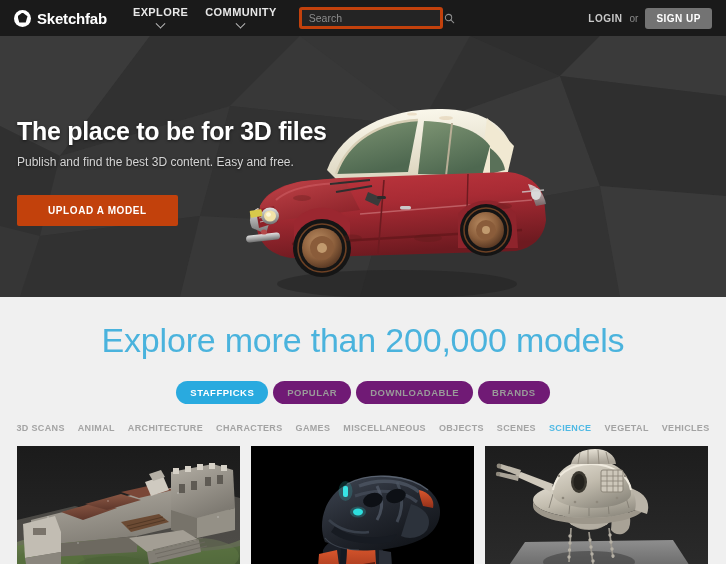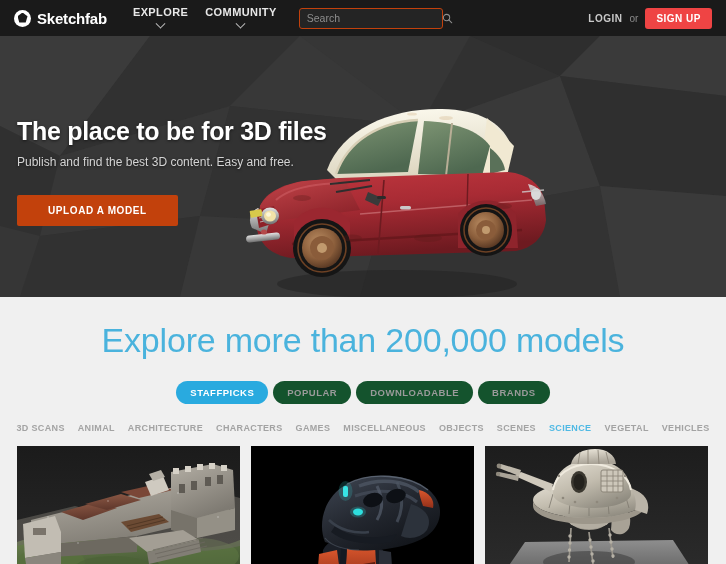--- a/index.html
+++ b/index.html
@@ -42,39 +42,39 @@
     cursor: pointer;
     flex-direction: column;
   }
   .caret {
     display: inline-block; width: 7px; height: 7px;
     border-right: 1.6px solid #bdbdbd; border-bottom: 1.6px solid #bdbdbd;
     transform: rotate(45deg) translate(-2px,-2px);
   }
   .searchbox {
     margin-left: 22px; width: 144px; height: 21px;
-    background: #242424; border: 1px solid #c2410c; border-radius: 3px;
+    background: #242424; border: 3px solid #c2410c; border-radius: 3px;
     display: flex; align-items: center; padding: 8px 7px;
   }
   .searchbox input {
     flex: 1; background: transparent; border: none; outline: none;
     color: #cfcfcf; font-size: 10.5px; font-family: inherit;
   }
   .searchbox input::placeholder { color: #8d8d8d; }
   .search-icon { width: 11px; height: 11px; flex: 0 0 auto; opacity: .75; }
   .nav-right {
     margin-left: auto; display: flex; align-items: center; gap: 7px;
   }
   .login-link {
     color: #cacaca; font-size: 10px; font-weight: bold; letter-spacing: .5px;
     cursor: pointer;
   }
   .or-text { color: #8a8a8a; font-size: 10px; }
   .signup-btn {
-    background: #ef4444; color: #fff; font-size: 10px; font-weight: bold;
+    background: #737373; color: #fff; font-size: 10px; font-weight: bold;
     letter-spacing: .5px; padding: 5px 11px; border-radius: 3px;
     border: none; cursor: pointer; font-family: inherit;
   }
 
   
   .hero {
     position: relative; height: 261px; overflow: hidden;
     background: #353535;
   }
   .hero-poly { position: absolute; inset: 0; }
@@ -112,21 +112,21 @@
   .explore-title {
     text-align: center; color: #4ab3dd; font-size: 34px; font-weight: normal;
     letter-spacing: -0.2px;
   }
   .pills {
     display: flex; justify-content: center; gap: 5px; margin-top: 21px;
   }
   .pill {
     font-size: 9.5px; font-weight: bold; letter-spacing: .5px;
     padding: 6px 14px; border-radius: 12px; cursor: pointer;
-    background: #14532d; color: #9a9a9a; border: none; font-family: inherit;
+    background: #701a75; color: #9a9a9a; border: none; font-family: inherit;
   }
   .pill.active { background: #29aadf; color: #fff; }
   .categories {
     display: flex; justify-content: center; gap: 13px; margin-top: 19px;
     flex-wrap: nowrap;
   }
   .cat {
     font-size: 9px; font-weight: bold; letter-spacing: .35px;
     color: #a3a3a3; cursor: pointer; white-space: nowrap;
   }

